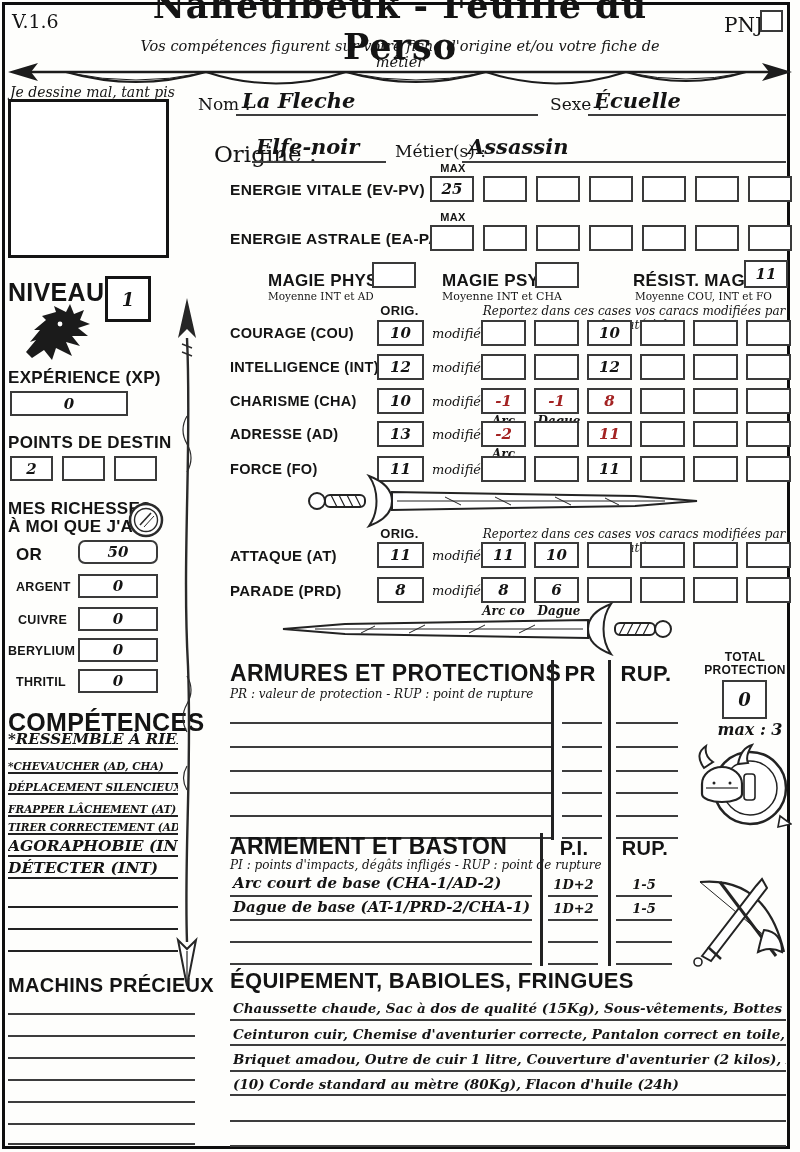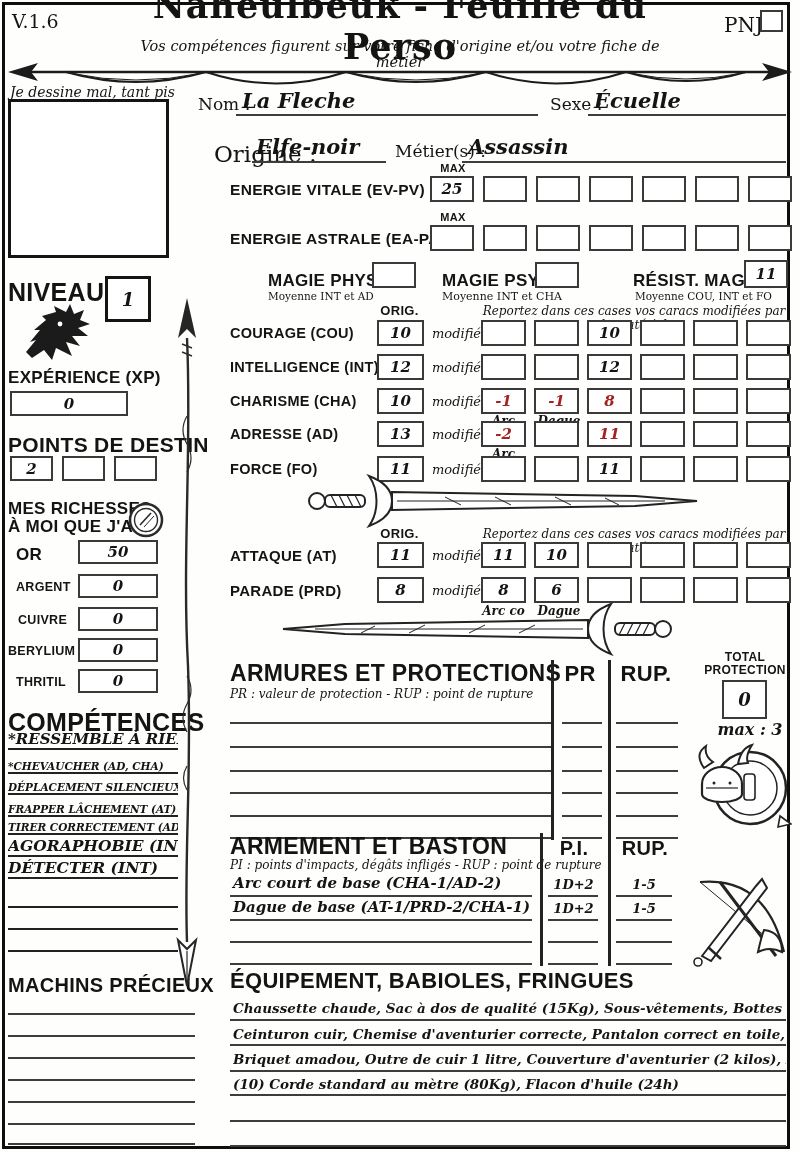--- a/index.html
+++ b/index.html
@@ -53,40 +53,40 @@
   <div class="abs" style="left:22px;top:302px;">
     <svg width="70" height="62" viewBox="0 0 70 62">
       <polygon points="4,50 14,38 8,40 18,28 12,28 24,18 20,14 34,10 32,4 44,10 48,2 52,12 62,8 58,18 68,22 56,26 66,34 50,34 58,44 44,40 50,54 34,46 30,58 22,48 10,56" fill="#1b1b1b"></polygon>
       <circle cx="38" cy="22" r="2.4" fill="#fff"></circle>
     </svg>
   </div>
 
   <div class="abs head" style="left:8px;top:368px;font-size:17px;">EXPÉRIENCE (XP)</div>
   <div class="abs box hw" style="left:10px;top:391px;width:118px;height:25px;font-size:15px;">0</div>
 
-  <div class="abs head" style="left:8px;top:433px;font-size:21px;">POINTS DE DESTIN</div>
+  <div class="abs head" style="left:8px;top:433px;font-size:17px;">POINTS DE DESTIN</div>
   <div class="abs" style="left:10px;top:456px;display:flex;gap:9px;">
     <div class="box hw" style="width:43px;height:25px;font-size:15px;">2</div>
     <div class="box hw" style="width:43px;height:25px;"></div>
     <div class="box hw" style="width:43px;height:25px;"></div>
   </div>
 
   <div class="abs head" style="left:8px;top:499px;font-size:17px;">MES RICHESSES</div>
   <div class="abs head" style="left:8px;top:517px;font-size:17px;">À MOI QUE J'AI</div>
   <div class="abs" style="left:127px;top:501px;">
     <svg width="38" height="38" viewBox="0 0 38 38">
       <circle cx="19" cy="19" r="16" fill="#fff" stroke="#2a2a2a" stroke-width="2.5"></circle>
       <circle cx="19" cy="19" r="11.5" fill="none" stroke="#2a2a2a" stroke-width="1.4"></circle>
       <line x1="13" y1="24" x2="24" y2="12" stroke="#2a2a2a" stroke-width="1.6"></line>
       <line x1="17" y1="26" x2="27" y2="15" stroke="#2a2a2a" stroke-width="1"></line>
     </svg>
   </div>
 
   <div class="abs head" style="left:16px;top:545px;font-size:17px;text-align:right;">OR</div>
-  <div class="abs box hw" style="left:78px;top:540px;width:80px;height:24px;font-size:15px;">50</div>
+  <div class="abs box hw" style="left:78px;top:540px;width:80px;height:24px;font-size:15px;border-radius:7px;">50</div>
   <div class="abs head" style="left:16px;top:580px;font-size:12.5px;">ARGENT</div>
   <div class="abs box hw" style="left:78px;top:574px;width:80px;height:24px;font-size:15px;">0</div>
   <div class="abs head" style="left:18px;top:613px;font-size:12.5px;">CUIVRE</div>
   <div class="abs box hw" style="left:78px;top:607px;width:80px;height:24px;font-size:15px;">0</div>
   <div class="abs head" style="left:8px;top:644px;font-size:12.5px;">BERYLIUM</div>
   <div class="abs box hw" style="left:78px;top:638px;width:80px;height:24px;font-size:15px;">0</div>
   <div class="abs head" style="left:16px;top:675px;font-size:12.5px;">THRITIL</div>
   <div class="abs box hw" style="left:78px;top:669px;width:80px;height:24px;font-size:15px;">0</div>
 
   <div class="abs head" style="left:8px;top:708px;font-size:25px;">COMPÉTENCES</div>

